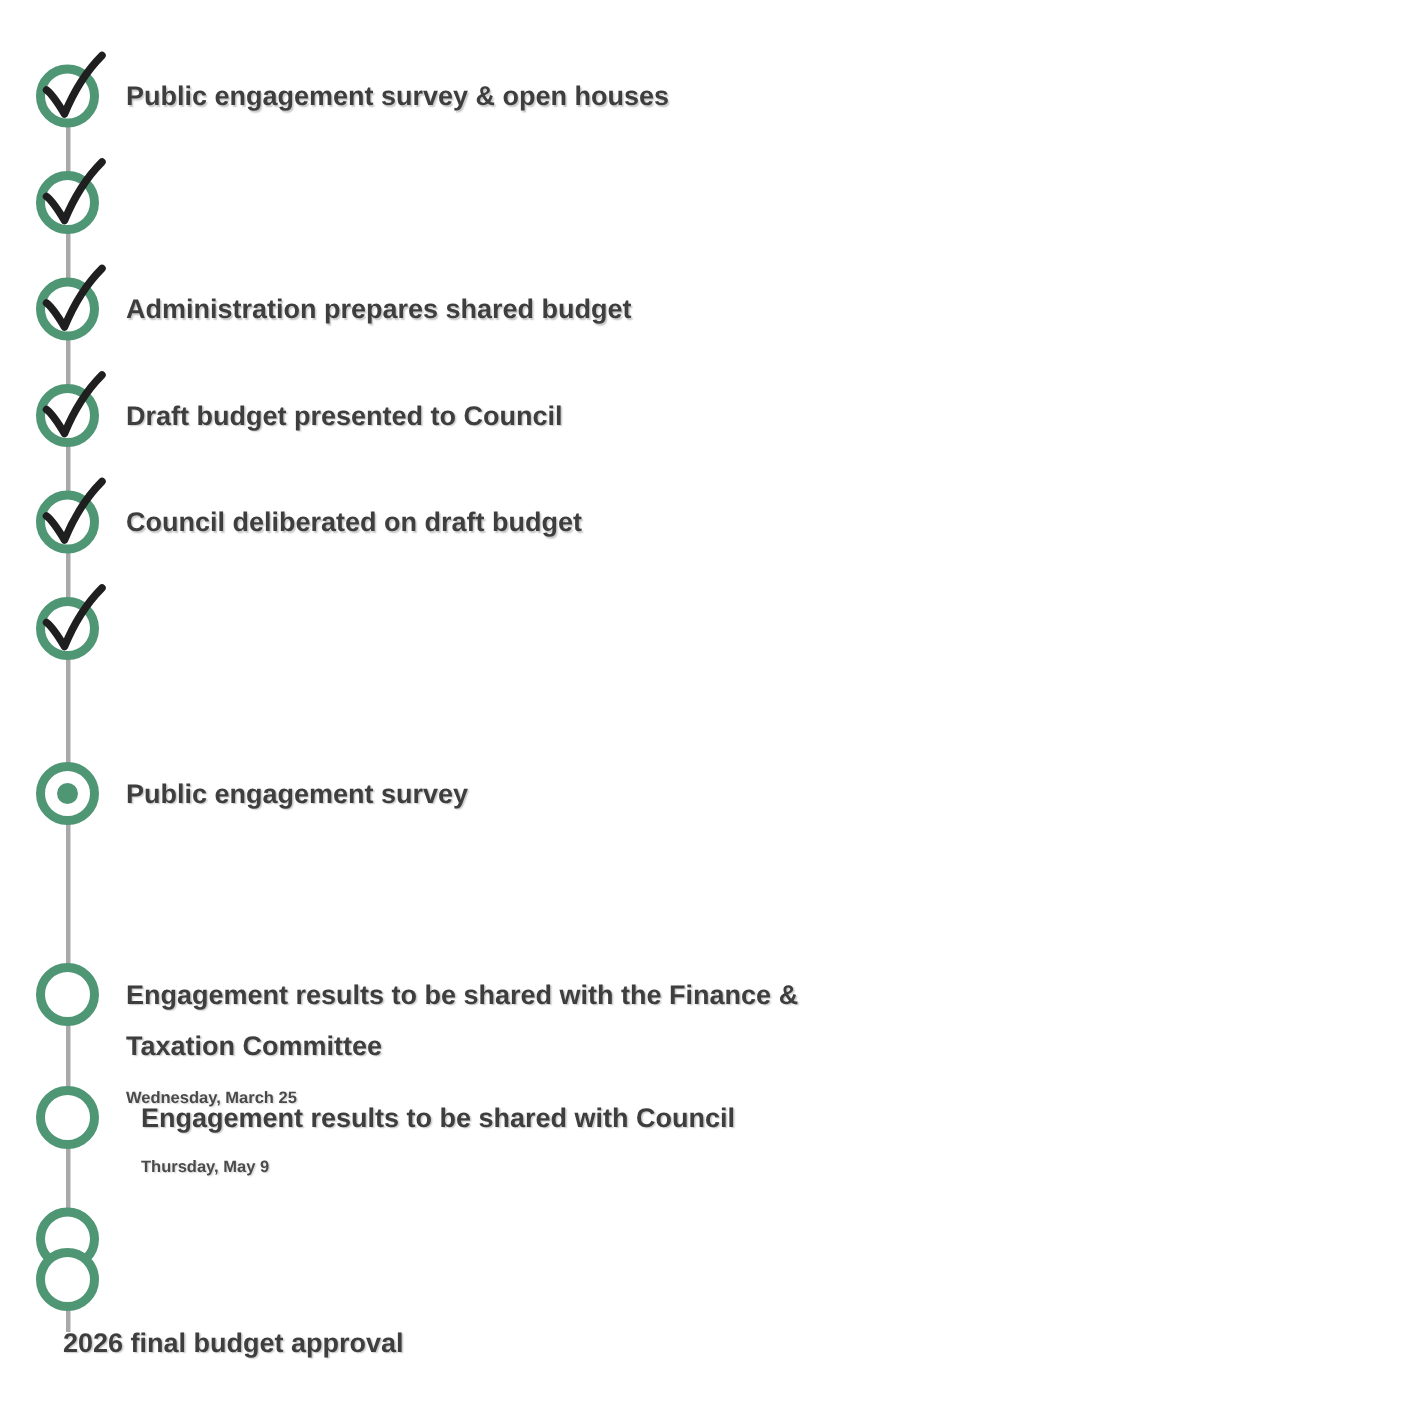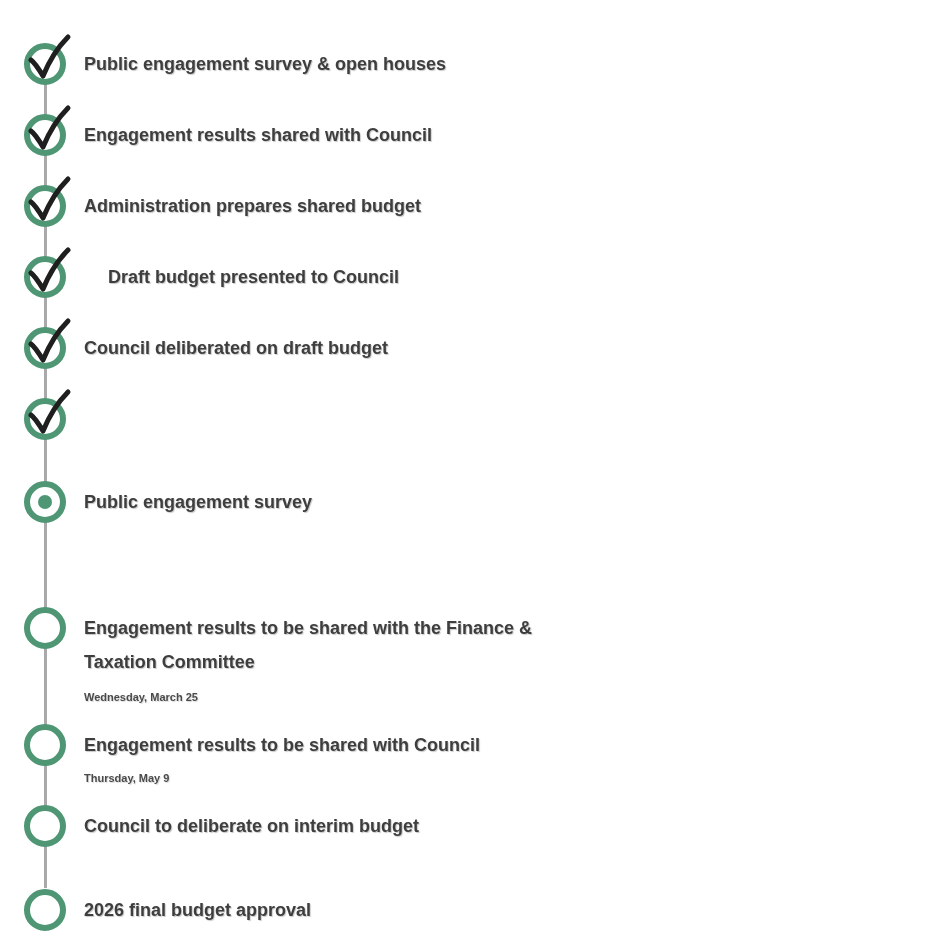--- a/index.html
+++ b/index.html
@@ -19,28 +19,28 @@
   #line{
     position:absolute;left:43.5px;top:64px;width:3px;height:824px;
     background:var(--line);z-index:0;
   }
   #items{position:absolute;inset:0;z-index:1;}
   .item{position:absolute;left:24px;display:flex;align-items:flex-start;}
   
   .item:nth-child(1){top:43px;}
   .item:nth-child(2){top:114px;}
   .item:nth-child(3){top:185px;}
-  .item:nth-child(4){top:256px;gap:24px;}
+  .item:nth-child(4){top:256px;}
   .item:nth-child(5){top:327px;align-items:center;}
   .item:nth-child(6){top:398px;}
-  .item:nth-child(7){top:481px;text-align:center;}
-  .item:nth-child(8){top:607px;}
-  .item:nth-child(9){top:724px;}
+  .item:nth-child(7){top:508px;text-align:center;}
+  .item:nth-child(8){top:642px;}
+  .item:nth-child(9){top:724px;gap:10px;}
   .item:nth-child(10){top:805px;}
-  .item:nth-child(11){top:889px;}
+  .item:nth-child(11){top:832px;flex-direction:column;}
 
   .icon{position:relative;width:42px;height:42px;flex:none;}
   .ring{
     position:absolute;inset:0;box-sizing:border-box;
     border:6px solid var(--green);border-radius:50%;background:#ffffff;
   }
   .check-icon{
     display:none;position:absolute;left:-3px;top:-13px;overflow:visible;
   }
   .item.completed .check-icon{display:block;}
@@ -87,24 +87,20 @@
     </div>
   </div>
       <div class="item completed">
     <span class="icon">
       <span class="ring"></span>
       <svg class="check-icon" width="53" height="53" viewBox="-3 -13 53 53" xmlns="http://www.w3.org/2000/svg">
         <path d="M7,17 C11,20 16,28 19,33 C26,16 34,4 44,-6" fill="none" stroke="#1f1f1f" stroke-width="5" stroke-linecap="round" stroke-linejoin="round"></path>
       </svg>
 
     </span>
-    <div class="text">
-      <div class="title">Engagement results shared with Council</div>
-
-    </div>
   </div>
       <div class="item completed">
     <span class="icon">
       <span class="ring"></span>
       <svg class="check-icon" width="53" height="53" viewBox="-3 -13 53 53" xmlns="http://www.w3.org/2000/svg">
         <path d="M7,17 C11,20 16,28 19,33 C26,16 34,4 44,-6" fill="none" stroke="#1f1f1f" stroke-width="5" stroke-linecap="round" stroke-linejoin="round"></path>
       </svg>
 
     </span>
     <div class="text">
@@ -176,24 +172,20 @@
     <div class="text">
       <div class="title">Engagement results to be shared with Council</div>
       <div class="date">Thursday, May 9</div>
     </div>
   </div>
       <div class="item upcoming">
     <span class="icon">
       <span class="ring"></span>
 
     </span>
-    <div class="text">
-      <div class="title">Council to deliberate on interim budget</div>
-
-    </div>
   </div>
       <div class="item upcoming">
     <span class="icon">
       <span class="ring"></span>
 
     </span>
     <div class="text">
       <div class="title">2026 final budget approval</div>
 
     </div>

